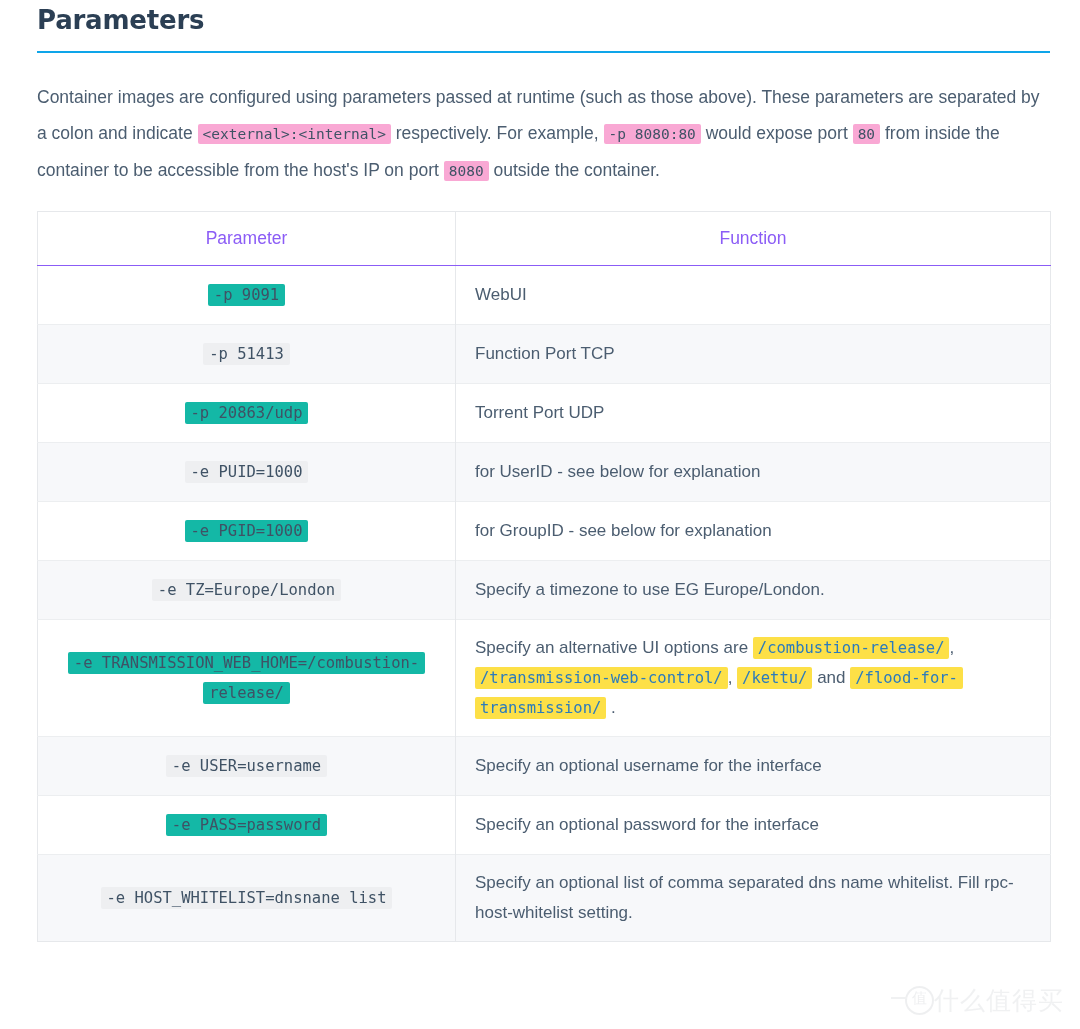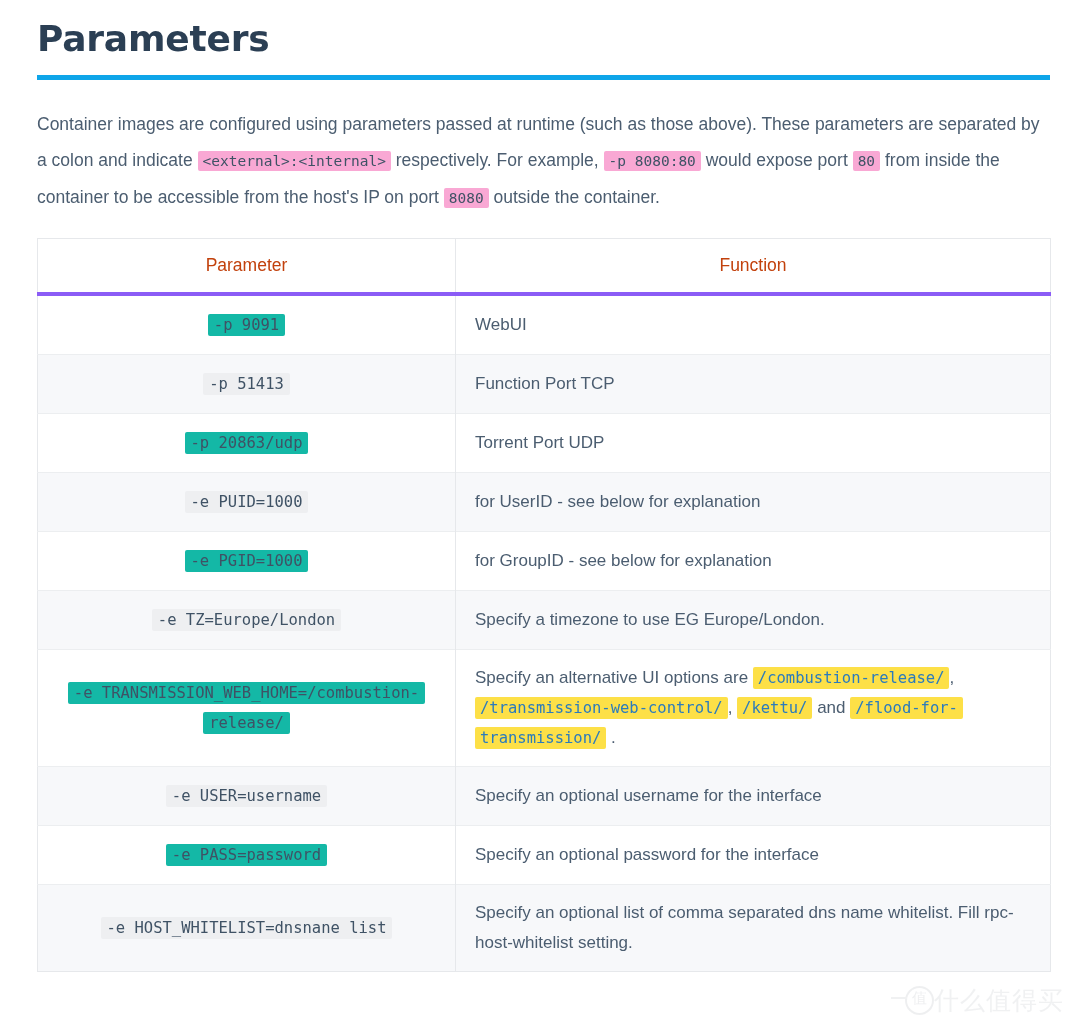--- a/index.html
+++ b/index.html
@@ -22,27 +22,27 @@
     position: relative;
     width: 1080px;
     height: 1029px;
     box-sizing: border-box;
     padding: 0 30px 0 37px;
   }
 
   
   .doc-heading {
     margin: 0;
-    padding: 16px 0 14px 0;
-    font-size: 36px;
+    padding: 4px 0 14px 0;
+    font-size: 26px;
     line-height: 1.25;
     font-weight: bold;
     color: #2b3f54;
     letter-spacing: -0.2px;
-    border-bottom: 5px solid #0ea5e9;
+    border-bottom: 2px solid #0ea5e9;
     font-family: "DejaVu Sans", sans-serif;
   }
 
   
   .intro {
     margin: 0;
     padding: 26px 0 0 0;
     font-size: 17.5px;
     line-height: 36px;
     color: #4b5d70;
@@ -68,23 +68,23 @@
     table-layout: fixed;
     background: #ffffff;
     border: 1px solid #e6e8eb;
   }
   table.params col.c1 { width: 418px; }
   table.params col.c2 { width: 595px; }
 
   table.params th {
     font-size: 17.5px;
     font-weight: normal;
-    color: #c2410c;
+    color: #8b5cf6;
     padding: 16px 10px;
-    border-bottom: 4px solid #8b5cf6;
+    border-bottom: 1px solid #8b5cf6;
     border-right: 1px solid #e6e8eb;
     background: #ffffff;
   }
   table.params th:last-child { border-right: none; }
 
   table.params td {
     border-top: 1px solid #eceef0;
     border-right: 1px solid #e6e8eb;
     padding: 13px 14px;
     vertical-align: middle;

